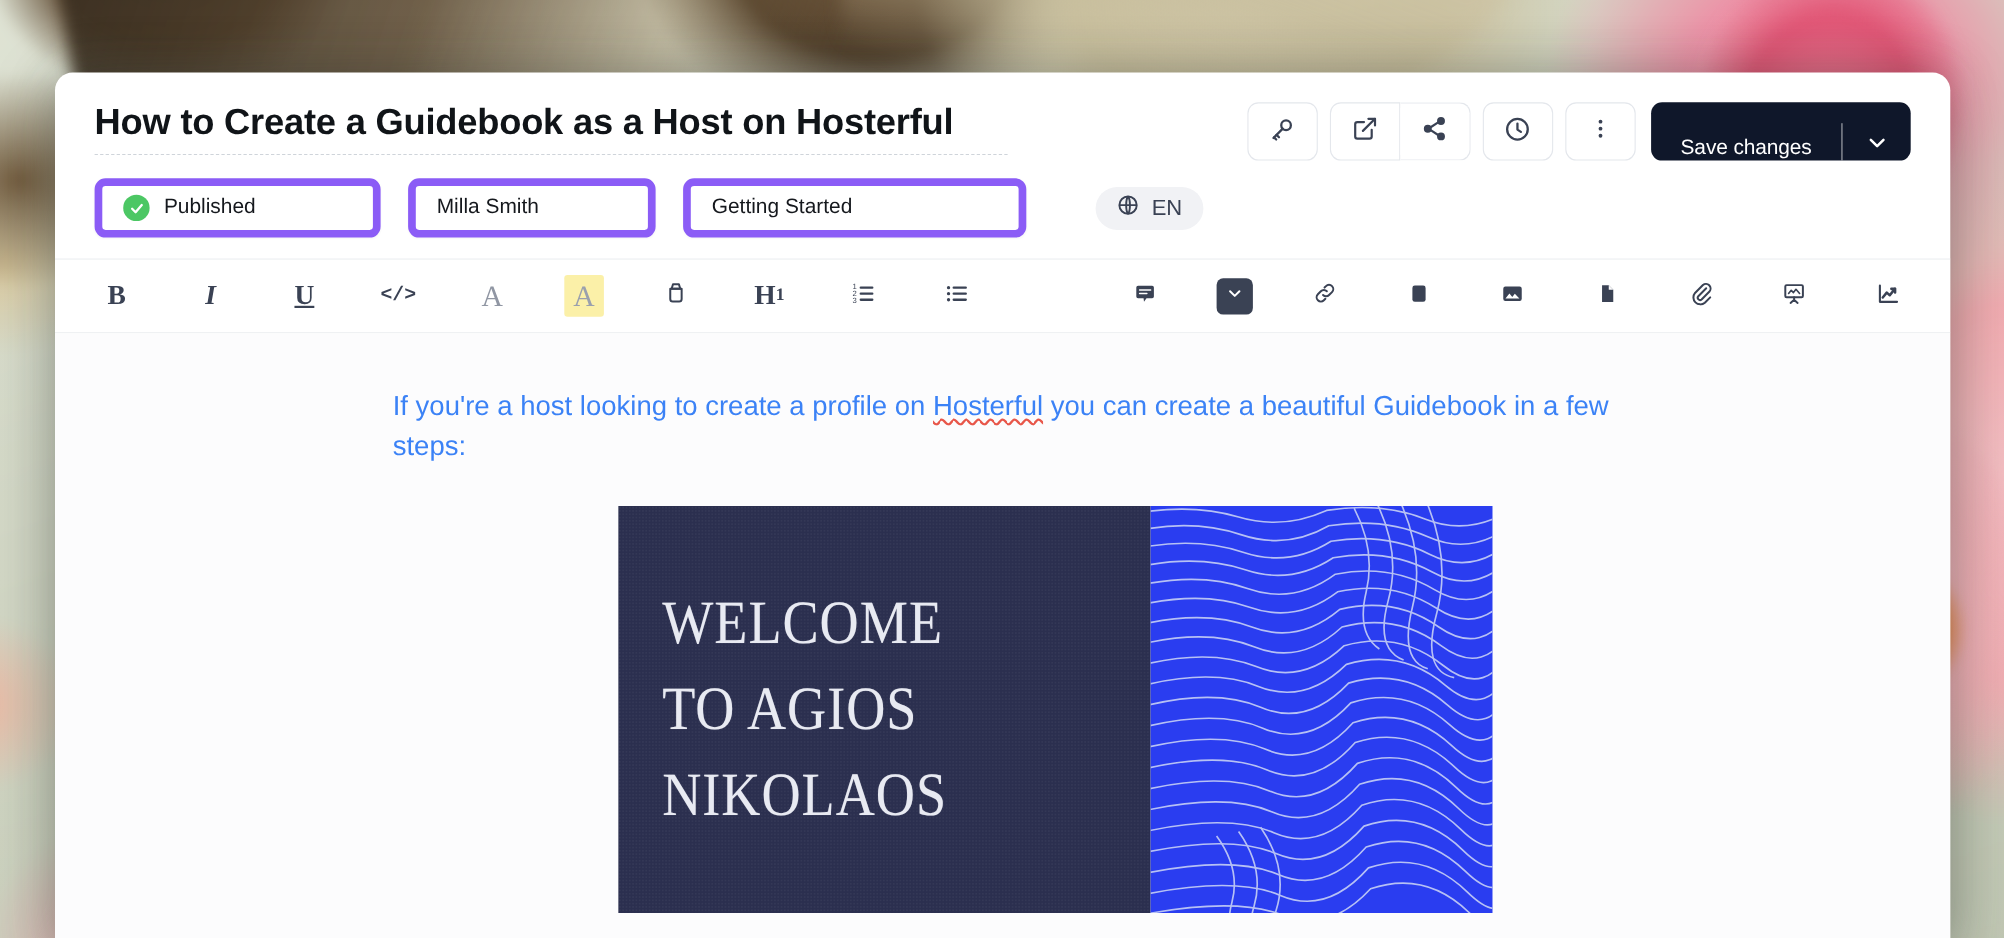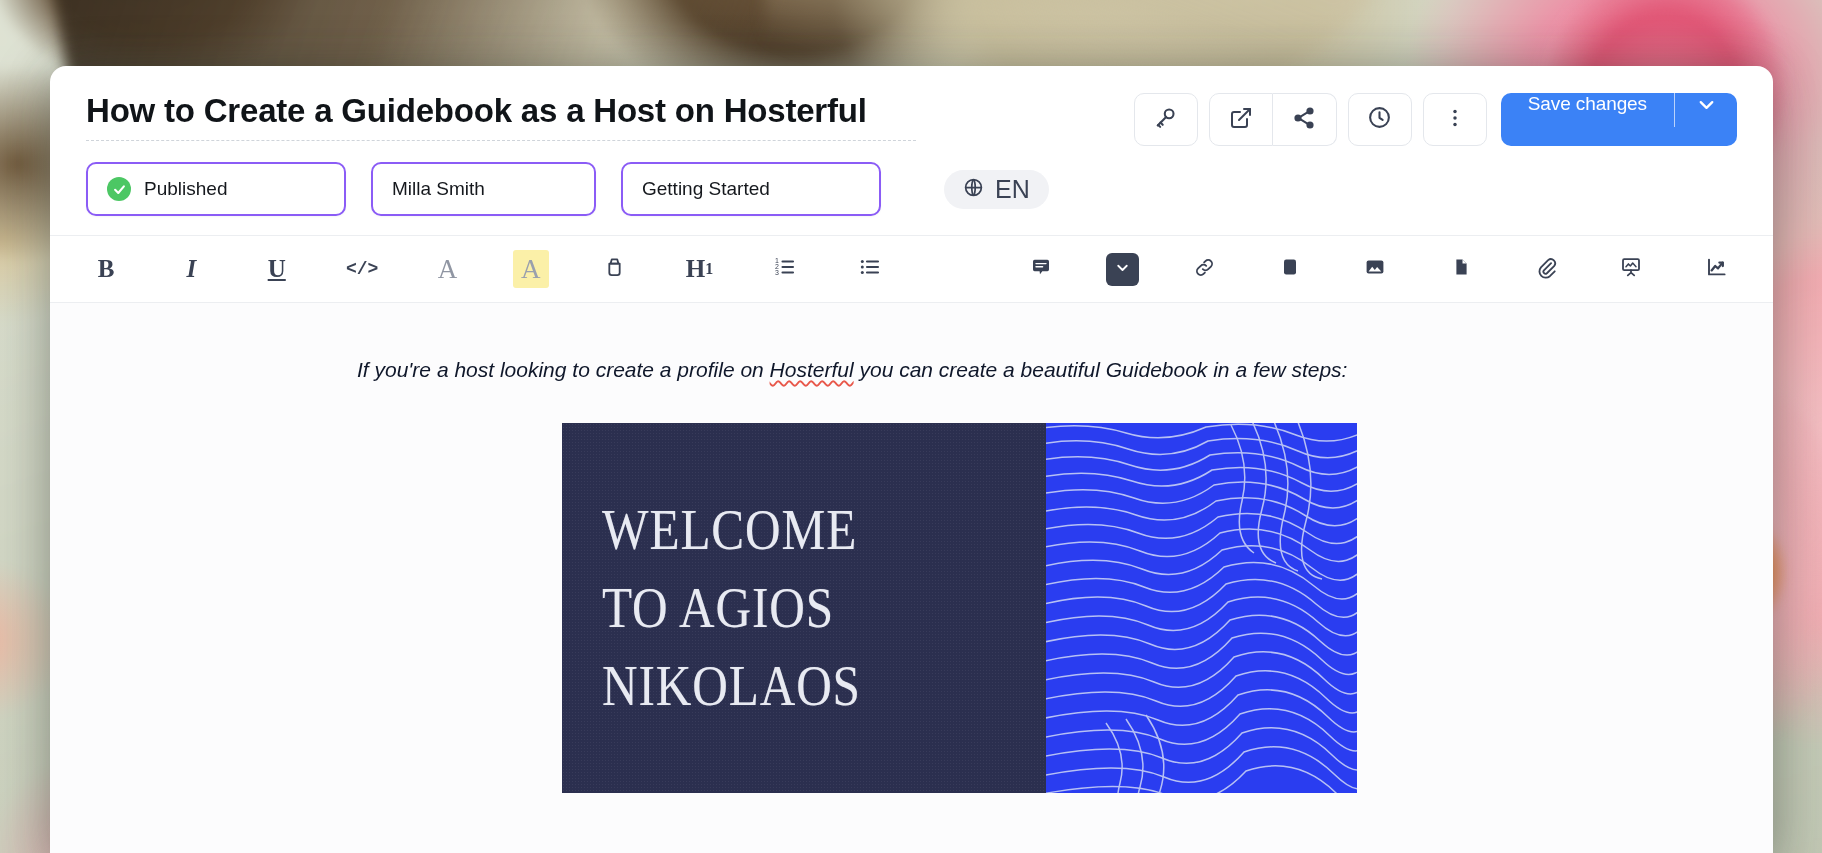--- a/index.html
+++ b/index.html
@@ -90,51 +90,51 @@
     width:64px; height:53px; border:1px solid #e4e7ec; border-radius:10px;
     background:#ffffff; display:flex; align-items:center; justify-content:center;
     cursor:pointer; color:#3a4254;
   }
   .icon-group { display:flex; }
   .icon-group .icon-btn { border-radius:0; border-left-width:0; }
   .icon-group .icon-btn:first-child { border-radius:10px 0 0 10px; border-left-width:1px; }
   .icon-group .icon-btn:last-child { border-radius:0 10px 10px 0; }
 
   .save-btn {
-    display:flex; align-items:flex-start; height:53px; background:#3b82f6;
+    display:flex; align-items:flex-end; height:53px; background:#0f172a;
     border-radius:10px; margin-left:3px; cursor:default; overflow:hidden;
   }
   .save-btn .save-label {
     color:#ffffff; font-size:19px; font-weight:500; padding:0 27px;
     letter-spacing:-0.1px;
   }
   .save-btn .save-sep { width:1px; height:34px; background:rgba(255,255,255,0.65); }
   .save-btn .save-caret {
     width:62px; display:flex; align-items:center; justify-content:center; color:#ffffff;
   }
 
   
   .meta-row { display:flex; align-items:center; gap:25px; padding:16px 36px 0 36px; }
   .meta-field {
-    height:54px; border:2px solid #8b5cf6; border-radius:10px; background:#fff;
+    height:54px; border:7px solid #8b5cf6; border-radius:10px; background:#fff;
     display:flex; align-items:center; gap:13px; padding:0 19px;
     font-size:19px; color:#15181d; cursor:pointer;
     box-shadow:0 1px 2px rgba(16,24,40,0.04);
   }
   .meta-field.status { width:260px; }
   .meta-field.author { width:225px; }
-  .meta-field.category { width:260px; }
+  .meta-field.category { width:312px; }
   .check-circle {
     width:24px; height:24px; border-radius:50%; background:#4cc764;
     display:flex; align-items:center; justify-content:center; flex:0 0 auto;
   }
   .lang-pill {
     margin-left:38px; height:39px; padding:0 19px; border-radius:20px;
     background:#f1f2f5; display:flex; align-items:center; gap:11px;
-    font-size:25px; color:#3a4254; cursor:pointer;
+    font-size:20px; color:#3a4254; cursor:pointer;
   }
 
   
   .toolbar {
     margin-top:19px; border-top:1px solid #eceef1; border-bottom:1px solid #eceef1;
     height:68px; display:flex; align-items:center; padding:0 36px;
     background:#ffffff;
   }
   .tb-items { display:flex; align-items:center; width:100%; justify-content:space-between; }
   .tb-btn {
@@ -157,21 +157,21 @@
     background:#3a4254; color:#ffffff; border-radius:6px; width:33px; height:33px;
   }
 
   
   .editor-body {
     flex:1; background:#fcfcfd; overflow:hidden; position:relative;
   }
   .doc-inner { padding:48px 0 0 0; }
   .doc-paragraph {
     width:1163px; margin:0 auto 0 307px;
-    font-size:21px; line-height:37px; color:#0f172a;font-style:italic;
+    font-size:25px; line-height:37px; color:#3b82f6;
   }
   .spell-error {
     text-decoration:underline;
     text-decoration-style:wavy;
     text-decoration-color:#e8574a;
     text-decoration-thickness:1.5px;
     text-underline-offset:3px;
   }
 
   

